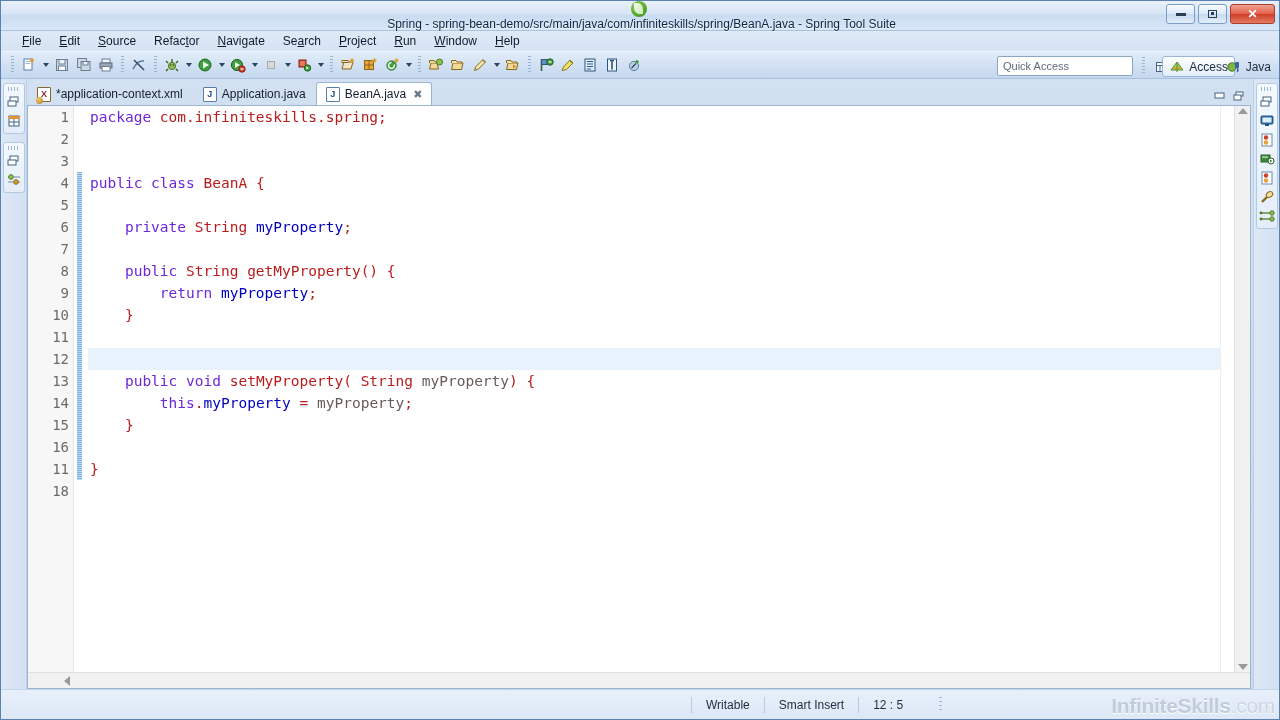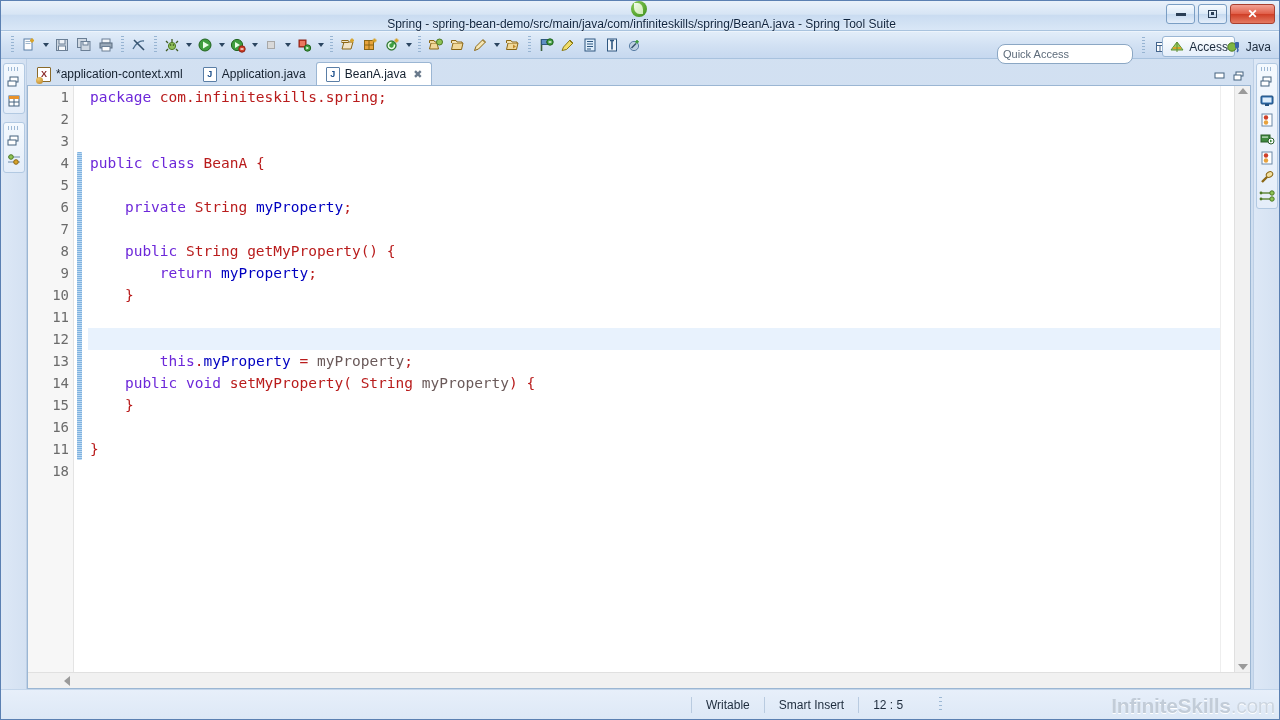--- a/index.html
+++ b/index.html
@@ -95,23 +95,23 @@
     width: 11px; height: 22px; display: flex; align-items: center; justify-content: center;
     flex: none;
   }
   .tb-arrow::after {
     content:''; border-left:3.5px solid transparent; border-right:3.5px solid transparent;
     border-top:4px solid #2b4560;
   }
   .ico { width: 16px; height: 16px; display:block; }
 
   .quick-access {
-    position: absolute; right: 146px; top: 12px;
+    position: absolute; right: 146px; top: 4px;
     width: 136px; height: 20px;
-    background:#fff; border:1px solid #8ba7c4; border-radius:8px;
+    background:#fff; border:1px solid #8ba7c4; border-radius:2px;
     font-size: 11px; color:#5d6b7a; padding: 2px 5px; line-height:15px;
   }
   .persp-sep {
     position:absolute; right:134px; top:5px; width:3px; height:18px;
     background: repeating-linear-gradient(180deg,#97b4d2 0 1px, transparent 1px 3px);
   }
   .persp-open { position:absolute; right:106px; top:5px; width:20px; height:19px;
      display:flex;align-items:center;justify-content:center;}
   .persp-div { position:absolute; right:98px; top:6px; width:1px;height:17px;background:#a7c0dc;}
   .persp {
@@ -293,20 +293,32 @@
         <span class="max-sq">
             <i></i>
           </span>
       </div>
       <div class="win-btn close">
         <span class="win-glyph">✕</span>
       </div>
     </div>
   </div>
 
+  <div class="menubar" id="menubar">
+      <div class="menu-item"><u>F</u>ile</div>
+      <div class="menu-item"><u>E</u>dit</div>
+      <div class="menu-item"><u>S</u>ource</div>
+      <div class="menu-item">Refac<u>t</u>or</div>
+      <div class="menu-item"><u>N</u>avigate</div>
+      <div class="menu-item">Se<u>a</u>rch</div>
+      <div class="menu-item"><u>P</u>roject</div>
+      <div class="menu-item"><u>R</u>un</div>
+      <div class="menu-item"><u>W</u>indow</div>
+      <div class="menu-item"><u>H</u>elp</div>
+    </div>
 
   <div class="toolbar">
     <div class="tb-grip"></div>
     <div id="tb-group-1" style="display:flex;align-items:center">
         <div class="tb-btn">
           <svg viewBox="0 0 16 16" class="ico">
             <rect x="3" y="2" width="8" height="11" fill="#fdfdfd" stroke="#5b7fa6"></rect>
             <rect x="4.5" y="4" width="5" height="1" fill="#9fb6cc"></rect>
             <rect x="4.5" y="6" width="5" height="1" fill="#9fb6cc"></rect>
             <path d="M11 1.5 l0 4 M9 3.5 l4 0" fill="none" stroke="#d8a32a" stroke-width="2"></path>
@@ -601,22 +613,22 @@
                 <div class="line">&nbsp;</div>
                 <div class="line"><span class="kw">public class </span><span class="pln">BeanA {</span></div>
                 <div class="line">&nbsp;</div>
                 <div class="line"><span class="pln">    </span><span class="kw">private </span><span class="pln">String </span><span class="fld">myProperty</span><span class="pln">;</span></div>
                 <div class="line">&nbsp;</div>
                 <div class="line"><span class="pln">    </span><span class="kw">public </span><span class="pln">String getMyProperty() {</span></div>
                 <div class="line"><span class="pln">        </span><span class="kw">return </span><span class="fld">myProperty</span><span class="pln">;</span></div>
                 <div class="line"><span class="pln">    }</span></div>
                 <div class="line">&nbsp;</div>
                 <div class="line current">&nbsp;</div>
+                <div class="line"><span class="pln">    </span><span class="kw">public void </span><span class="pln">setMyProperty( String </span><span class="par">myProperty</span><span class="pln">) {</span></div>
                 <div class="line"><span class="pln">        </span><span class="kw">this</span><span class="pln">.</span><span class="fld">myProperty</span><span class="pln"> = </span><span class="par">myProperty</span><span class="pln">;</span></div>
-                <div class="line"><span class="pln">    </span><span class="kw">public void </span><span class="pln">setMyProperty( String </span><span class="par">myProperty</span><span class="pln">) {</span></div>
                 <div class="line"><span class="pln">    }</span></div>
                 <div class="line">&nbsp;</div>
                 <div class="line"><span class="pln">}</span></div>
                 <div class="line">&nbsp;</div>
               </div>
             <div class="annobar"></div>
             <div class="vscroll">
               <span class="sb-arrow up"></span>
               <span class="sb-arrow down"></span>
             </div>

